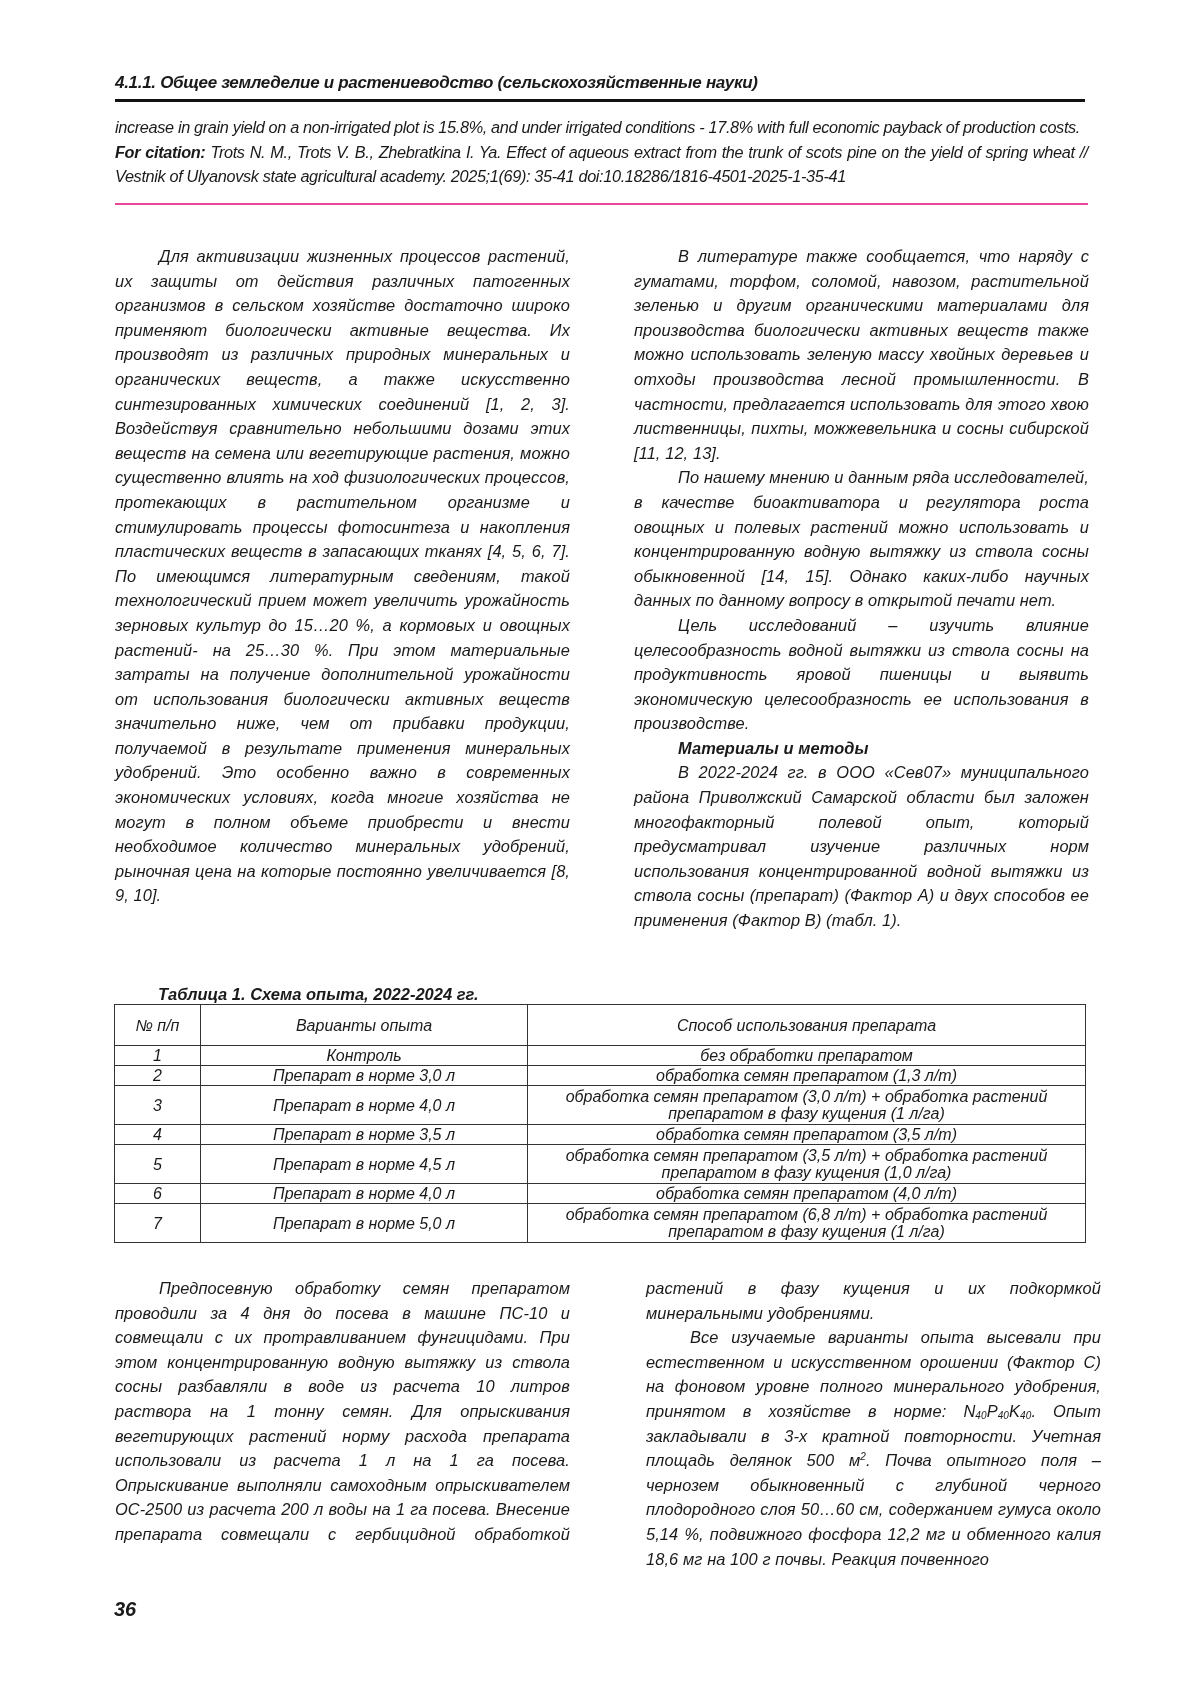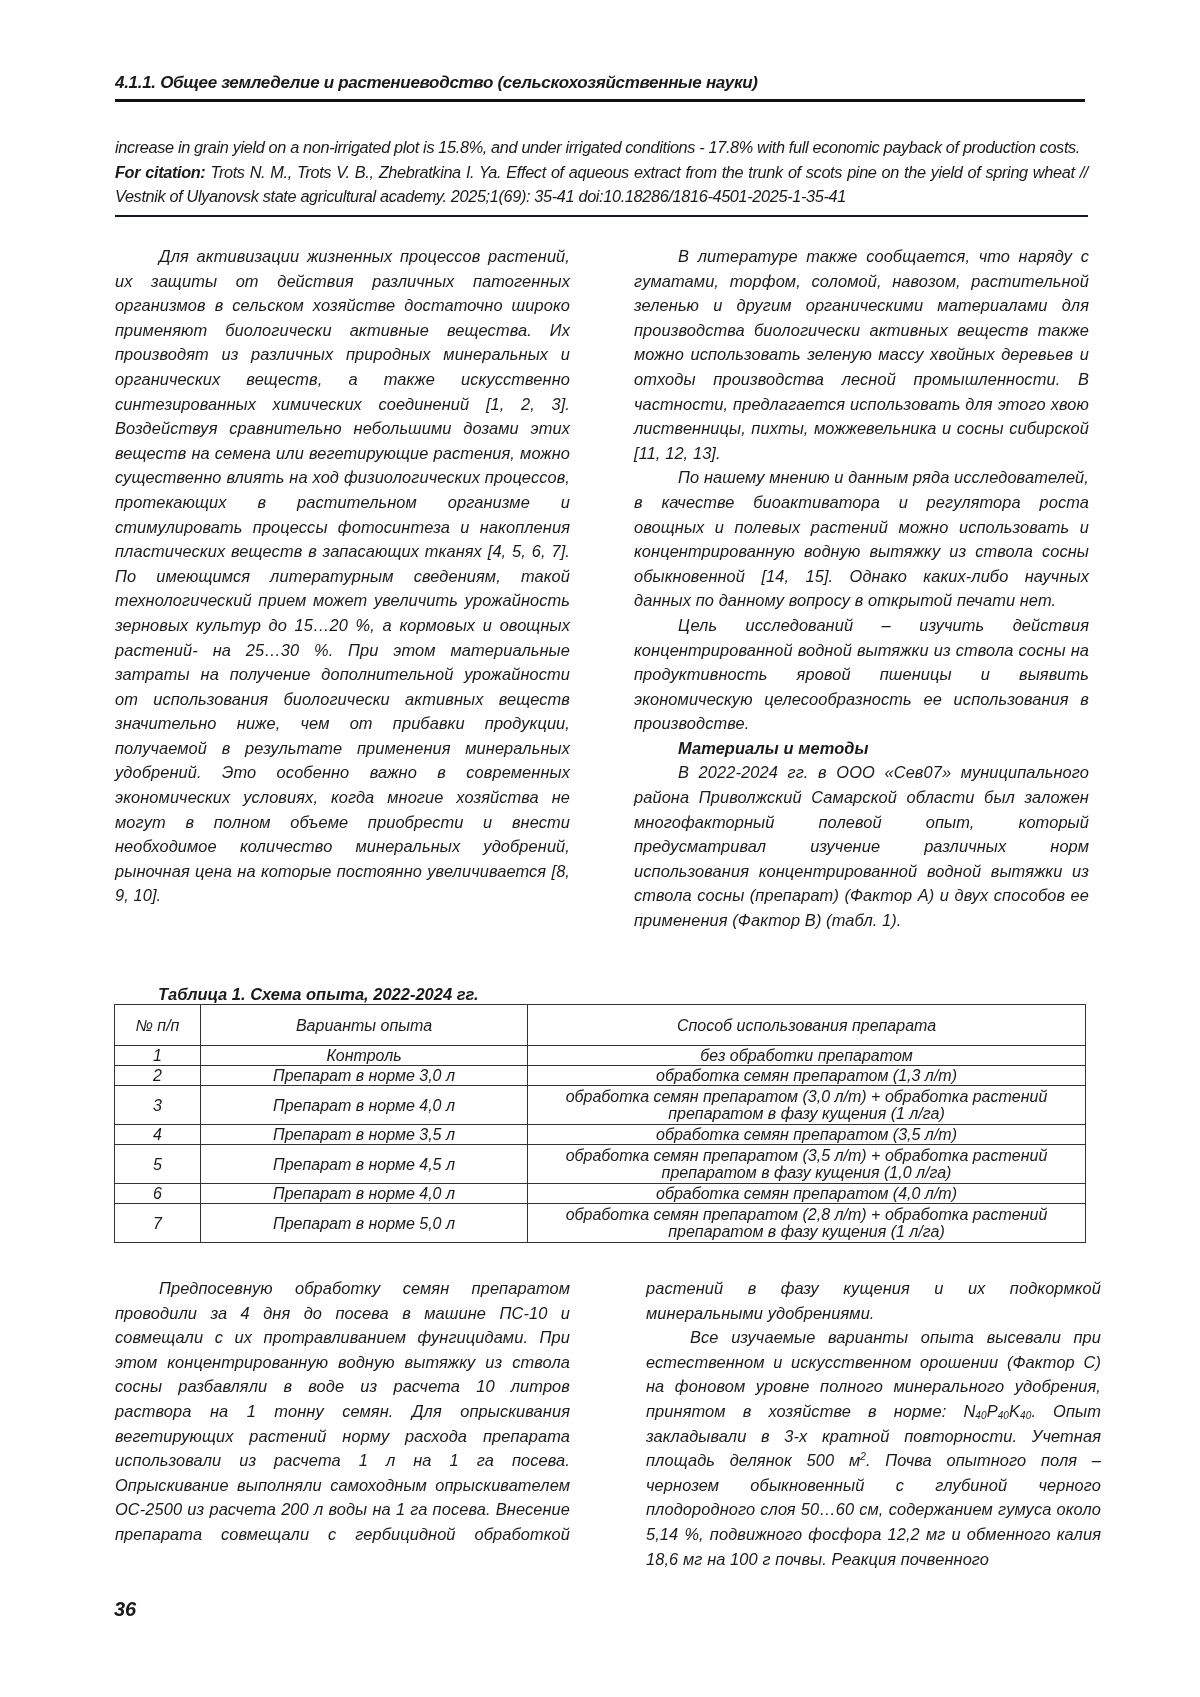--- a/index.html
+++ b/index.html
@@ -5,24 +5,24 @@
   html, body { margin: 0; padding: 0; background: #ffffff; }
   body { width: 1200px; height: 1697px; position: relative; overflow: hidden;
          font-family: "Liberation Sans", sans-serif; color: #1a1a1a; }
   .page { position: absolute; left: 0; top: 0; width: 1200px; height: 1697px; font-style: italic; }
 
   .running-head { position: absolute; left: 115px; top: 73px; width: 970px;
     font-family: "Liberation Sans", sans-serif; font-weight: bold; font-size: 17px;
     letter-spacing: -0.3px; padding-bottom: 6px; border-bottom: 3px solid #111; }
 
   .abstract { position: absolute; left: 115px; top: 115px; width: 973px;
-    font-size: 16.3px; line-height: 24.5px; letter-spacing: -0.35px; text-align: justify; margin-top: 20px; }
+    font-size: 16.3px; line-height: 24.5px; letter-spacing: -0.35px; text-align: justify; }
   .abstract p { margin: 0; }
   .abstract b { font-weight: bold; }
-  .abstract .citation { border-bottom: 2px solid #0f172a; padding-bottom: 6px; }
+  .abstract .citation { border-bottom: 2px solid #ec4899; padding-bottom: 14px; }
 
   .col { position: absolute; width: 455px; font-size: 16.4px; line-height: 24.6px;
     text-align: justify; letter-spacing: 0.1px; }
   .col p { margin: 0; text-indent: 44px; }
   .col h3 { margin: 0; font-size: 16.4px; font-weight: bold; text-indent: 44px; line-height: 24.6px; }
   .col-left-top { left: 115px; top: 244px; }
   .col-right-top { left: 634px; top: 244px; }
   .col-left-bottom { left: 115px; top: 1276px; }
   .col-right-bottom { left: 634px; top: 1276px; margin-left: 12px; }
   sub { font-size: 10px; vertical-align: -2px; line-height: 0; }
@@ -53,21 +53,21 @@
     <p class="citation"><b>For citation:</b><span> Trots N. M., Trots V. B., Zhebratkina I. Ya. Effect of aqueous extract from the trunk of scots pine on the yield of spring wheat // Vestnik of Ulyanovsk state agricultural academy. 2025;1(69): 35-41 doi:10.18286/1816-4501-2025-1-35-41</span></p>
   </div>
 
   <div class="col col-left-top">
     <p>Для активизации жизненных процессов растений, их защиты от действия различных патогенных организмов в сельском хозяйстве достаточно широко применяют биологически активные вещества. Их производят из различных природных минеральных и органических веществ, а также искусственно синтезированных химических соединений [1, 2, 3]. Воздействуя сравнительно небольшими дозами этих веществ на семена или вегетирующие растения, можно существенно влиять на ход физиологических процессов, протекающих в растительном организме и стимулировать процессы фотосинтеза и накопления пластических веществ в запасающих тканях [4, 5, 6, 7]. По имеющимся литературным сведениям, такой технологический прием может увеличить урожайность зерновых культур до 15…20 %, а кормовых и овощных растений- на 25…30 %. При этом материальные затраты на получение дополнительной урожайности от использования биологически активных веществ значительно ниже, чем от прибавки продукции, получаемой в результате применения минеральных удобрений. Это особенно важно в современных экономических условиях, когда многие хозяйства не могут в полном объеме приобрести и внести необходимое количество минеральных удобрений, рыночная цена на которые постоянно увеличивается [8, 9, 10].</p>
   </div>
 
   <div class="col col-right-top">
     <p>В литературе также сообщается, что наряду с гуматами, торфом, соломой, навозом, растительной зеленью и другим органическими материалами для производства биологически активных веществ также можно использовать зеленую массу хвойных деревьев и отходы производства лесной промышленности. В частности, предлагается использовать для этого хвою лиственницы, пихты, можжевельника и сосны сибирской [11, 12, 13].</p>
     <p>По нашему мнению и данным ряда исследователей, в качестве биоактиватора и регулятора роста овощных и полевых растений можно использовать и концентрированную водную вытяжку из ствола сосны обыкновенной [14, 15]. Однако каких-либо научных данных по данному вопросу в открытой печати нет.</p>
-    <p>Цель исследований – изучить действия концентрированной водной вытяжки из ствола сосны на продуктивность яровой пшеницы и выявить экономическую целесообразность ее использования в производстве.</p>
+    <p>Цель исследований – изучить влияние целесообразность водной вытяжки из ствола сосны на продуктивность яровой пшеницы и выявить экономическую целесообразность ее использования в производстве.</p>
     <h3>Материалы и методы</h3>
     <p>В 2022-2024 гг. в ООО «Сев07» муниципального района Приволжский Самарской области был заложен многофакторный полевой опыт, который предусматривал изучение различных норм использования концентрированной водной вытяжки из ствола сосны (препарат) (Фактор А) и двух способов ее применения (Фактор В) (табл. 1).</p>
   </div>
 
   <div class="table-caption">Таблица 1. Схема опыта, 2022-2024 гг.</div>
   <table class="scheme">
     <thead>
       <tr>
         <th class="c1">№ п/п</th>
         <th class="c2">Варианты опыта</th>
@@ -101,21 +101,21 @@
         <td>обработка семян препаратом (3,5 л/т) + обработка растений препаратом в фазу кущения (1,0 л/га)</td>
       </tr>
       <tr class="single">
         <td>6</td>
         <td>Препарат в норме 4,0 л</td>
         <td>обработка семян препаратом (4,0 л/т)</td>
       </tr>
       <tr class="double">
         <td>7</td>
         <td>Препарат в норме 5,0 л</td>
-        <td>обработка семян препаратом (2,8 л/т) + обработка растений препаратом в фазу кущения (1 л/га)</td>
+        <td>обработка семян препаратом (6,8 л/т) + обработка растений препаратом в фазу кущения (1 л/га)</td>
       </tr>
     </tbody>
   </table>
 
   <div class="col col-left-bottom">
     <p style="text-align-last: justify;">Предпосевную обработку семян препаратом проводили за 4 дня до посева в машине ПС-10 и совмещали с их протравливанием фунгицидами. При этом концентрированную водную вытяжку из ствола сосны разбавляли в воде из расчета 10 литров раствора на 1 тонну семян. Для опрыскивания вегетирующих растений норму расхода препарата использовали из расчета 1 л на 1 га посева. Опрыскивание выполняли самоходным опрыскивателем ОС-2500 из расчета 200 л воды на 1 га посева. Внесение препарата совмещали с гербицидной обработкой</p>
   </div>
 
   <div class="col col-right-bottom">
     <p style="text-indent:0"><span>растений в фазу кущения и их подкормкой минеральными удобрениями.</span></p>

